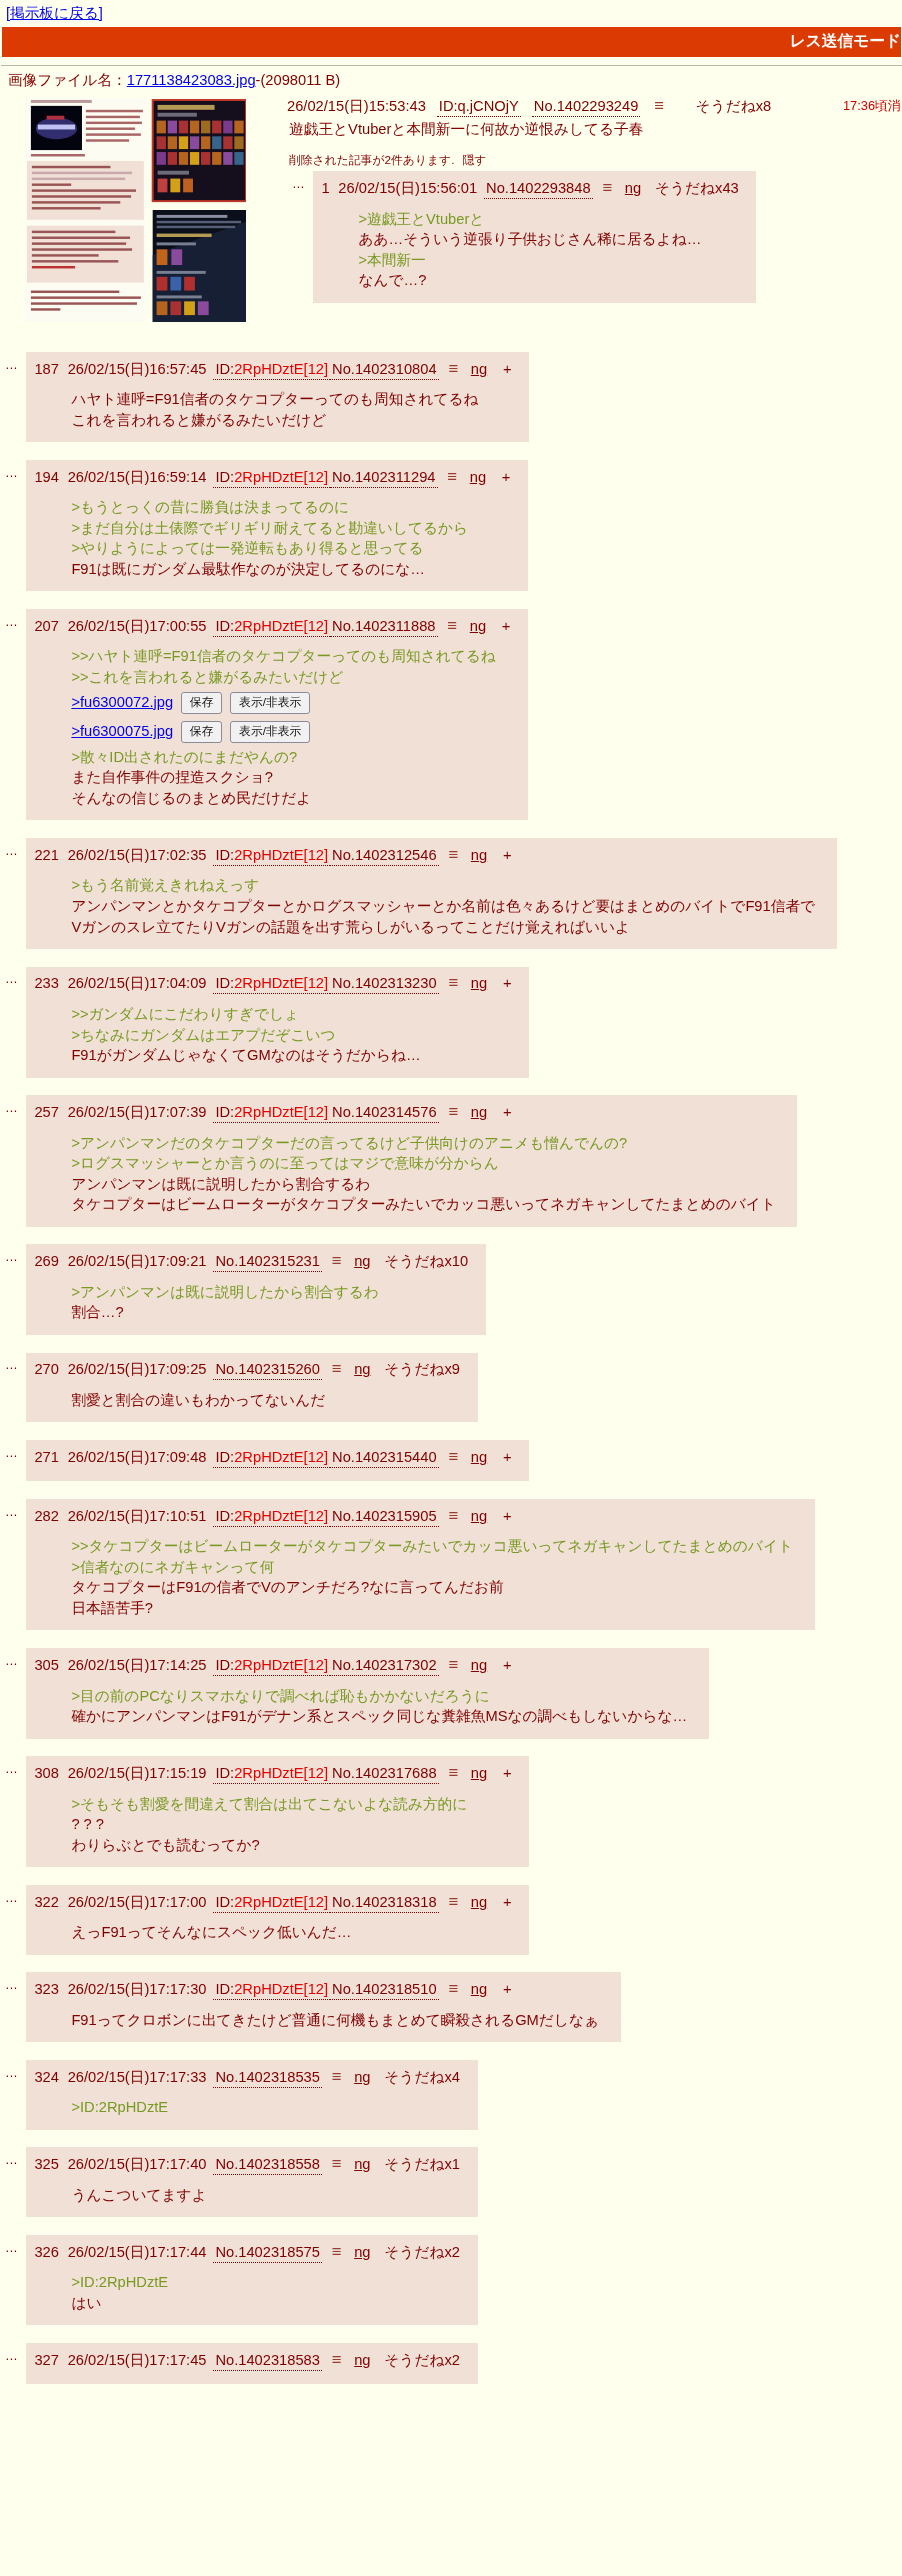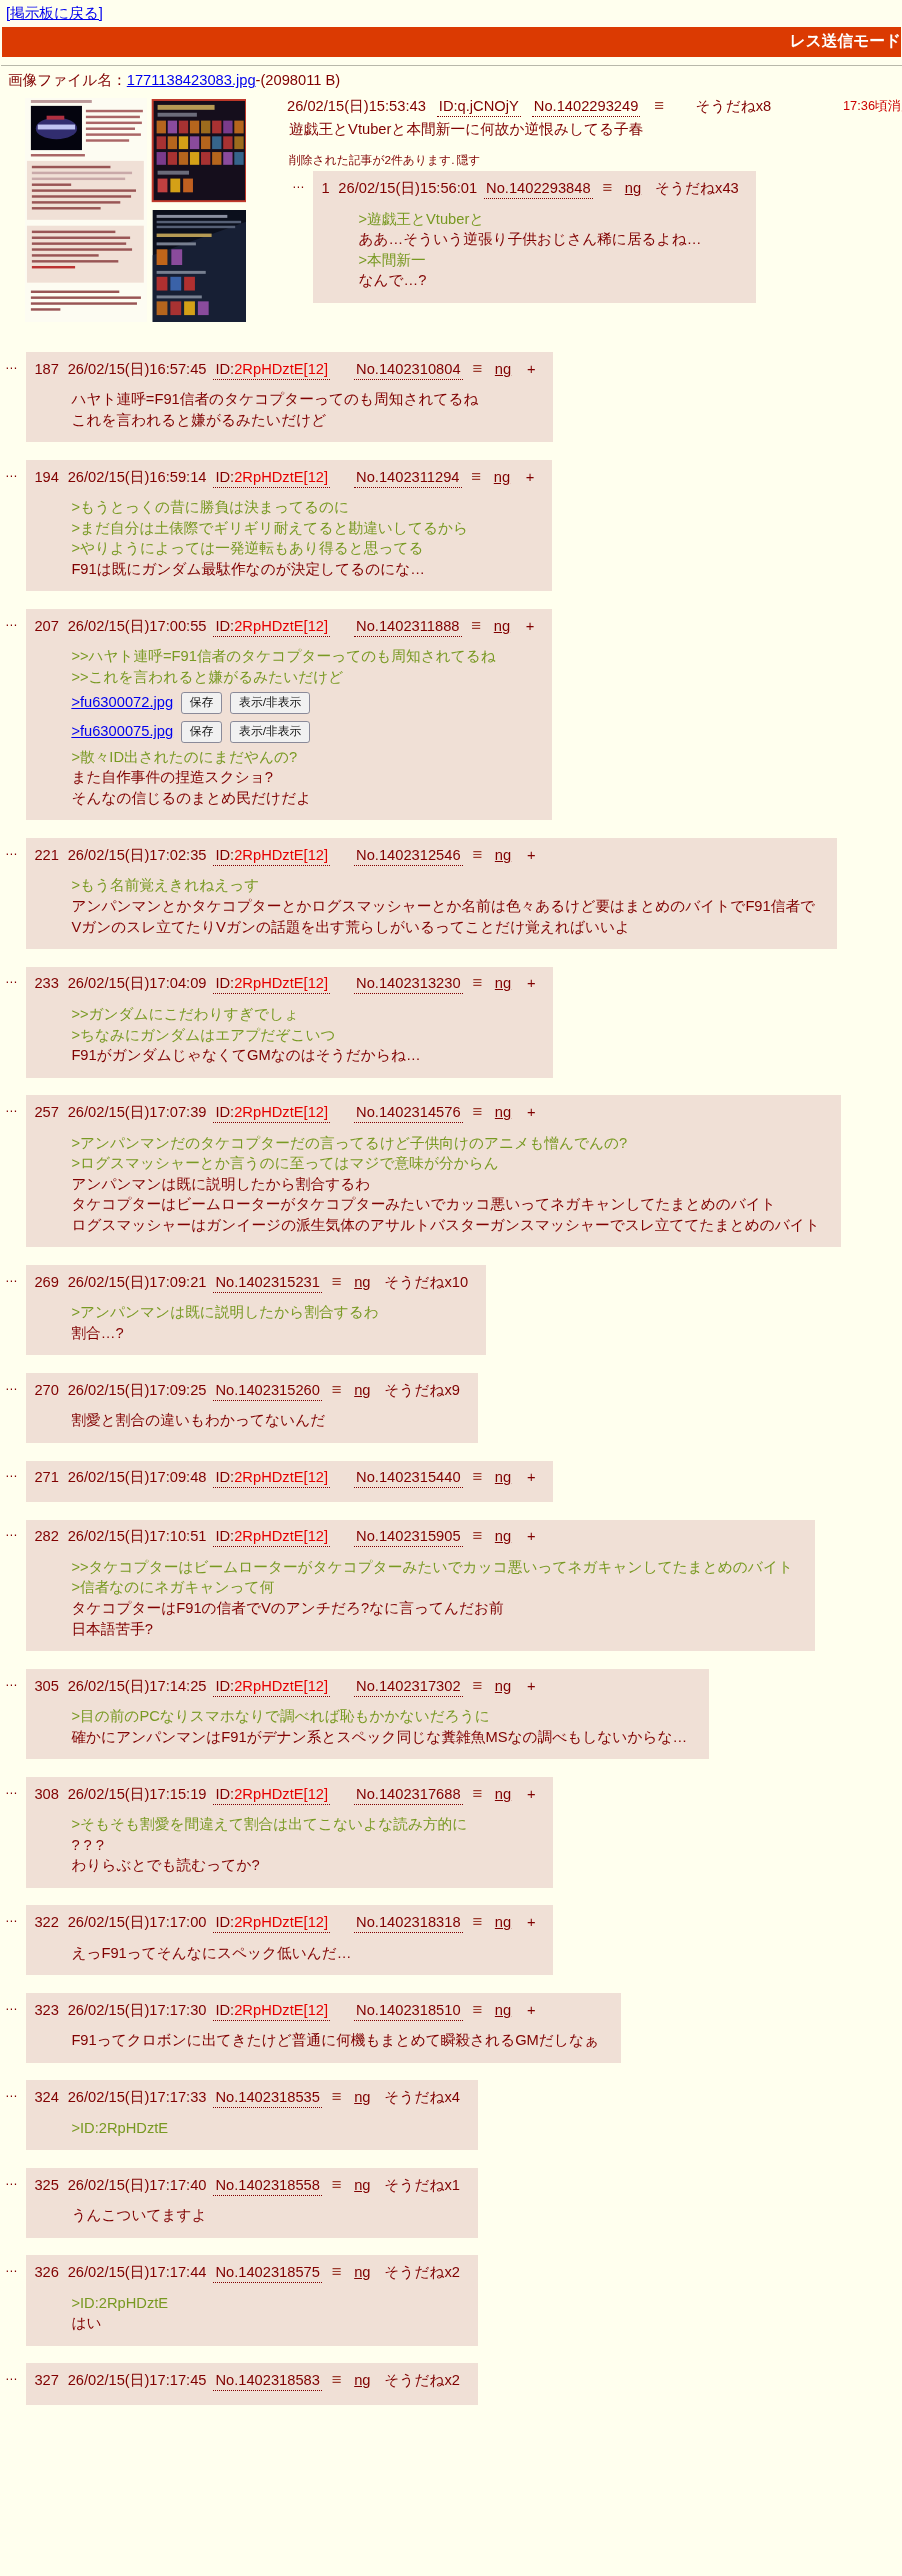--- a/index.html
+++ b/index.html
@@ -20,30 +20,30 @@
   .opthumb{float:left;margin:2px 19.7px 7.9px 24.6px;width:221px;height:224px;cursor:pointer;display:block;}
   .opcontent{margin-left:287px;position:relative;}
   .ophead{white-space:nowrap;position:relative;}
   .hsp{margin-right:6.9px;}
   .dotted{border-bottom:1px dotted #800000;padding:0 2px 2px 2px;}
   .menu-glyph{color:#9b3b2e;margin:0 3.9px 0 9.8px;font-size:16.7px;cursor:pointer;}
   .opsouda{margin-left:23.6px;cursor:pointer;}
   .expire{position:absolute;left:556px;top:2px;color:#cc0000;font-size:12.8px;white-space:nowrap;}
   .optitle{margin:4px 0 0 2px;}
   .delnote{margin:13.8px 0 2px 2px;font-size:11.8px;}
-  .hidelink{color:#800000;margin-left:2px;}
+  .hidelink{color:#800000;margin-left:8px;}
 
   #replies{margin-top:21.6px;}
   .reply{display:flex;align-items:flex-start;margin-left:4.9px;margin-bottom:17.7px;}
   .dots{flex:0 0 21.6px;width:21.6px;padding-top:4.9px;font-size:12.8px;color:#800000;}
   .rbox{background:#F0E0D6;padding:4.9px 17.7px 11.8px 7.9px;width:fit-content;max-width:865px;}
   .rhead{white-space:nowrap;line-height:23.6px;}
   .ridx{margin-right:8.8px;}
   .rdate{margin-right:6.9px;}
-  .rid{border-bottom:1px dotted #800000;padding:0 2px 2px 2px;margin-right:24px;cursor:pointer;}
+  .rid{border-bottom:1px dotted #800000;padding:0 2px 2px 2px;margin-right:0;cursor:pointer;}
   .idval{color:#E60000;}
   .rno{border-bottom:1px dotted #800000;padding:0 2px 2px 2px;cursor:pointer;text-align:center;}
   .ng{color:#800000;text-decoration:underline;margin-left:8.8px;}
   .plus{margin-left:15.7px;cursor:pointer;}
   .rsouda{margin-left:13.8px;cursor:pointer;}
   blockquote{margin:7.9px 3.9px 0 37px;padding:0;line-height:20.6px;}
   .quote{color:#789922;}
   .btext{color:#800000;}
   .fline{line-height:29.5px;}
   .fline a{color:#0000EE;text-decoration:underline;}
@@ -262,21 +262,20 @@
     </div>
     <div class="reply">
       <span class="dots">…</span>
       <div class="rbox">
         <div class="rhead"><span class="ridx">257</span><span class="rdate">26/02/15(日)17:07:39</span><span class="rid"><span>ID:</span><span class="idval">2RpHDztE[12]</span></span><span class="rno">No.1402314576</span><span class="menu-glyph">≡</span><a class="ng">ng</a><span class="plus">+</span></div>
         <blockquote>
           <div class="quote">&gt;アンパンマンだのタケコプターだの言ってるけど子供向けのアニメも憎んでんの?</div>
           <div class="quote">&gt;ログスマッシャーとか言うのに至ってはマジで意味が分からん</div>
           <div class="btext">アンパンマンは既に説明したから割合するわ</div>
           <div class="btext">タケコプターはビームローターがタケコプターみたいでカッコ悪いってネガキャンしてたまとめのバイト</div>
-          <div class="btext">ログスマッシャーはガンイージの派生気体のアサルトバスターガンスマッシャーでスレ立ててたまとめのバイト</div>
         </blockquote>
       </div>
     </div>
     <div class="reply">
       <span class="dots">…</span>
       <div class="rbox">
         <div class="rhead"><span class="ridx">269</span><span class="rdate">26/02/15(日)17:09:21</span><span class="rno">No.1402315231</span><span class="menu-glyph">≡</span><a class="ng">ng</a><span class="rsouda">そうだねx10</span></div>
         <blockquote>
           <div class="quote">&gt;アンパンマンは既に説明したから割合するわ</div>
           <div class="btext">割合…?</div>

